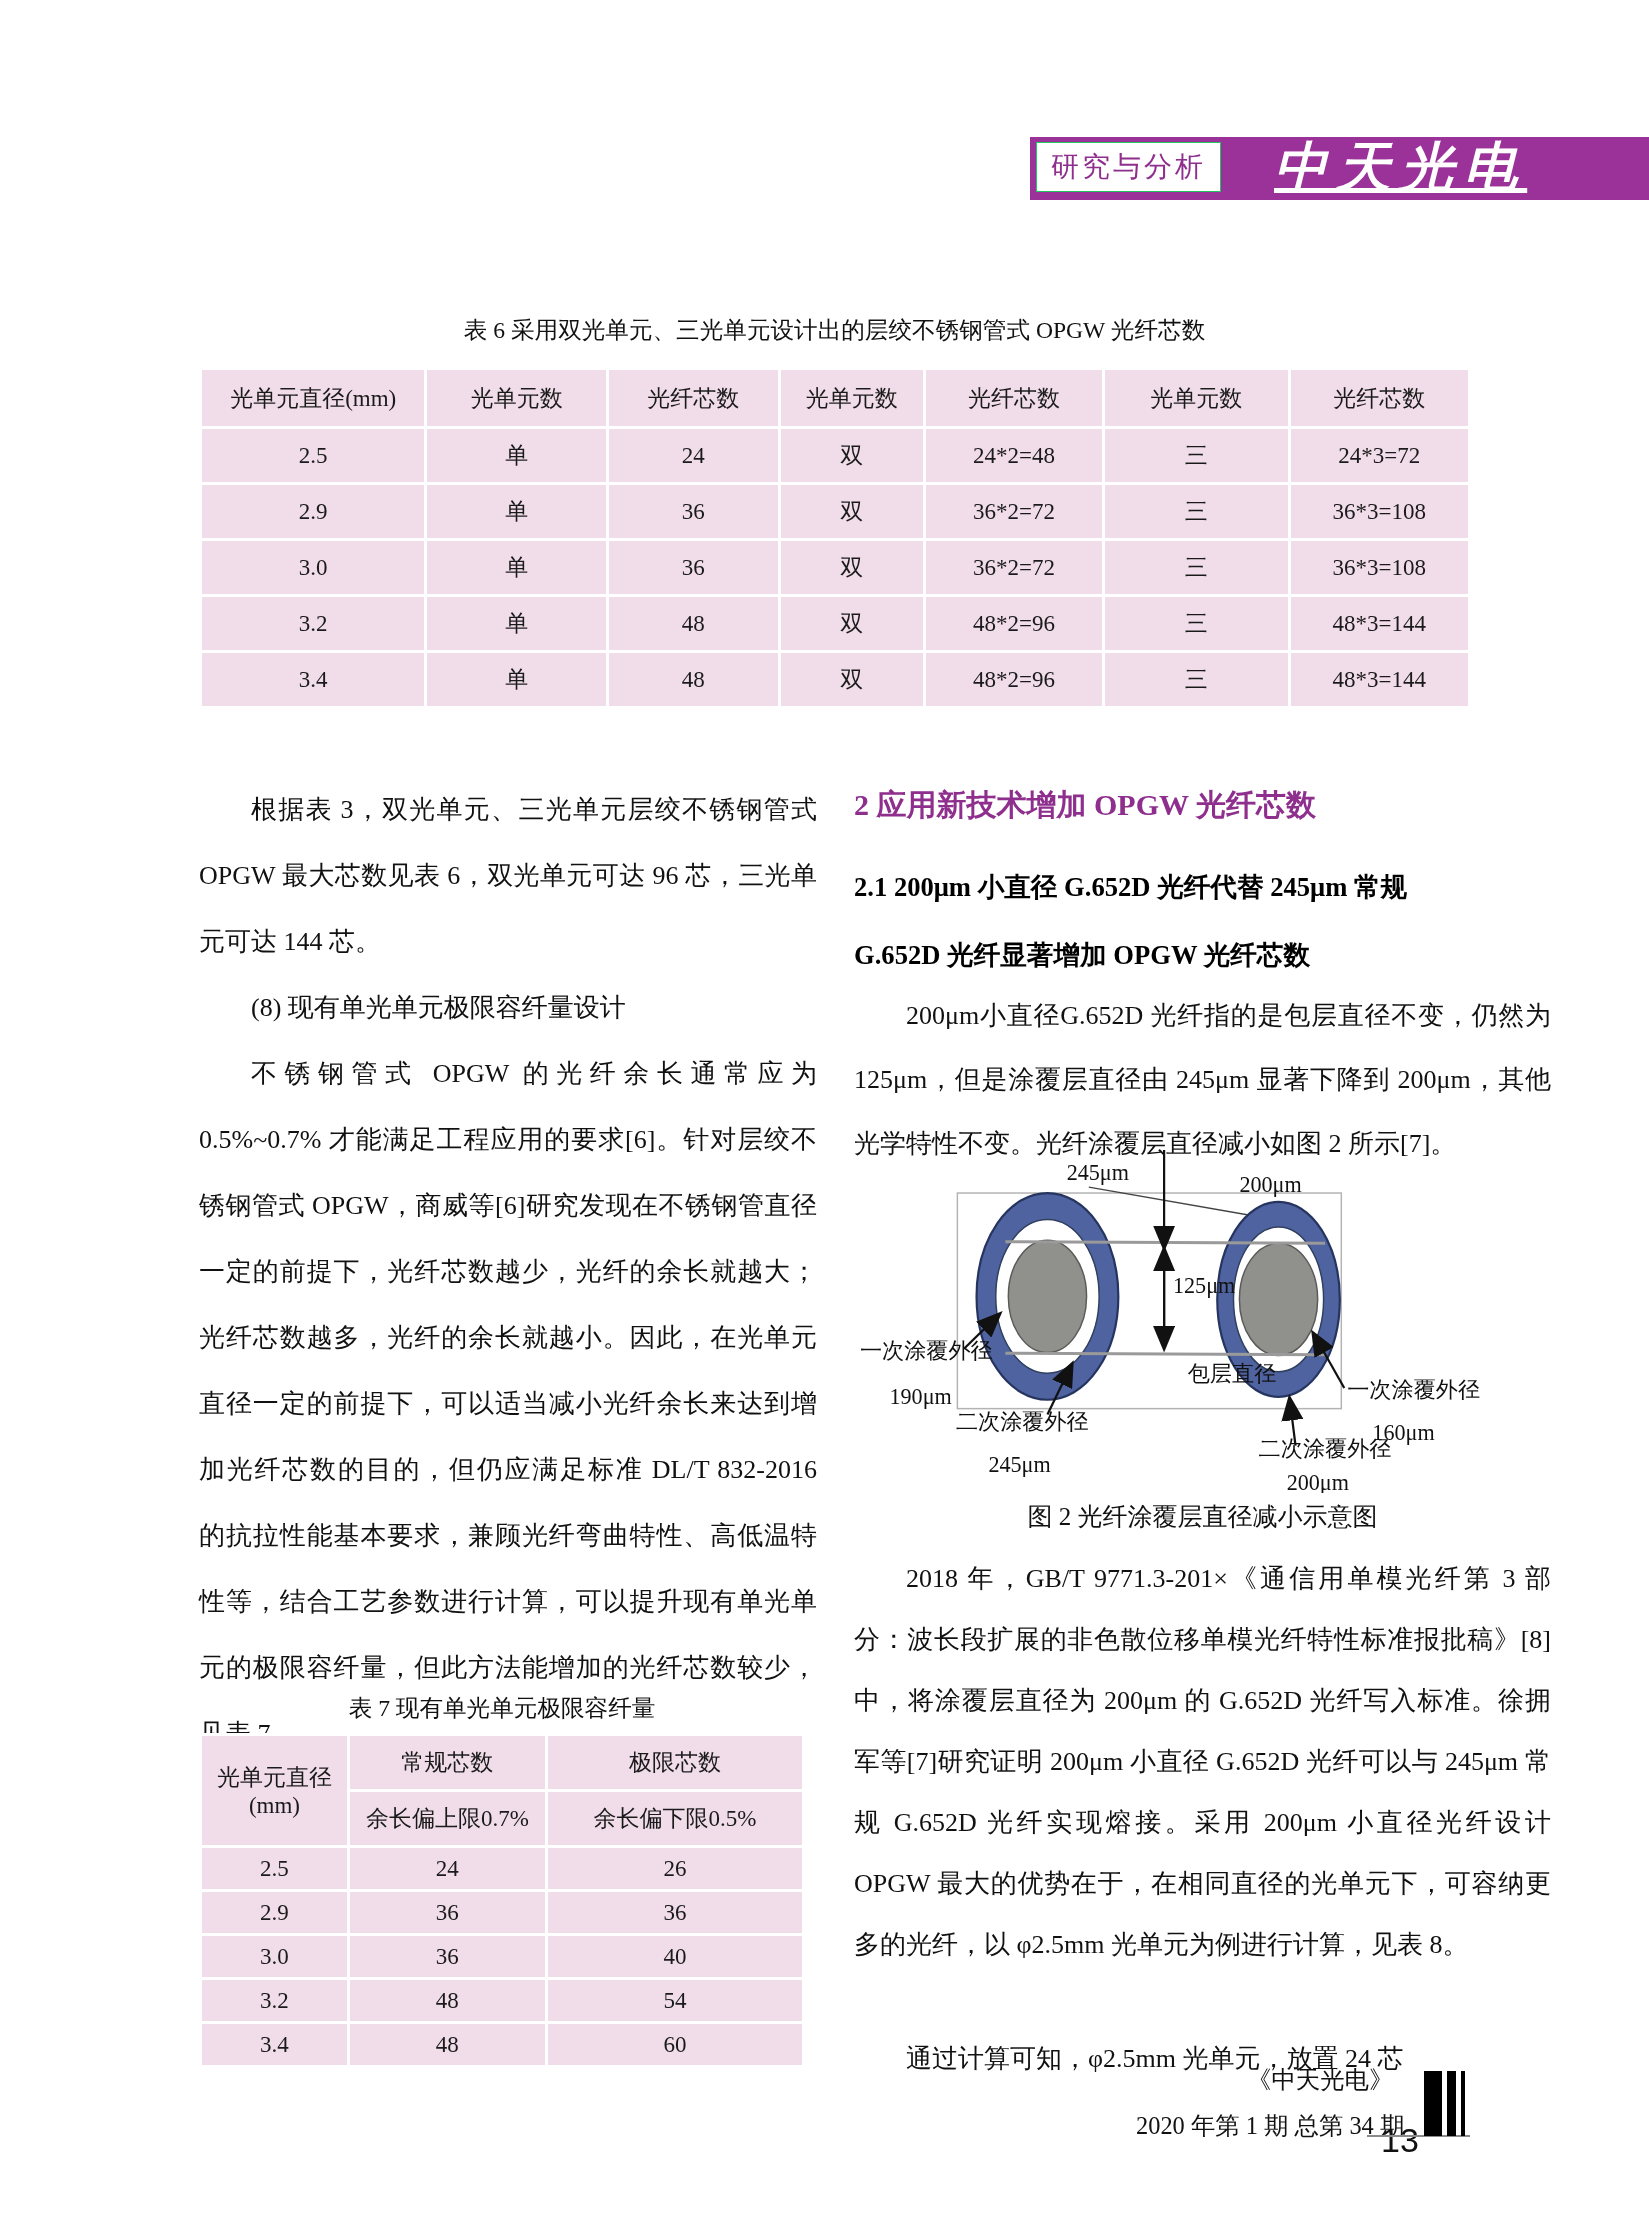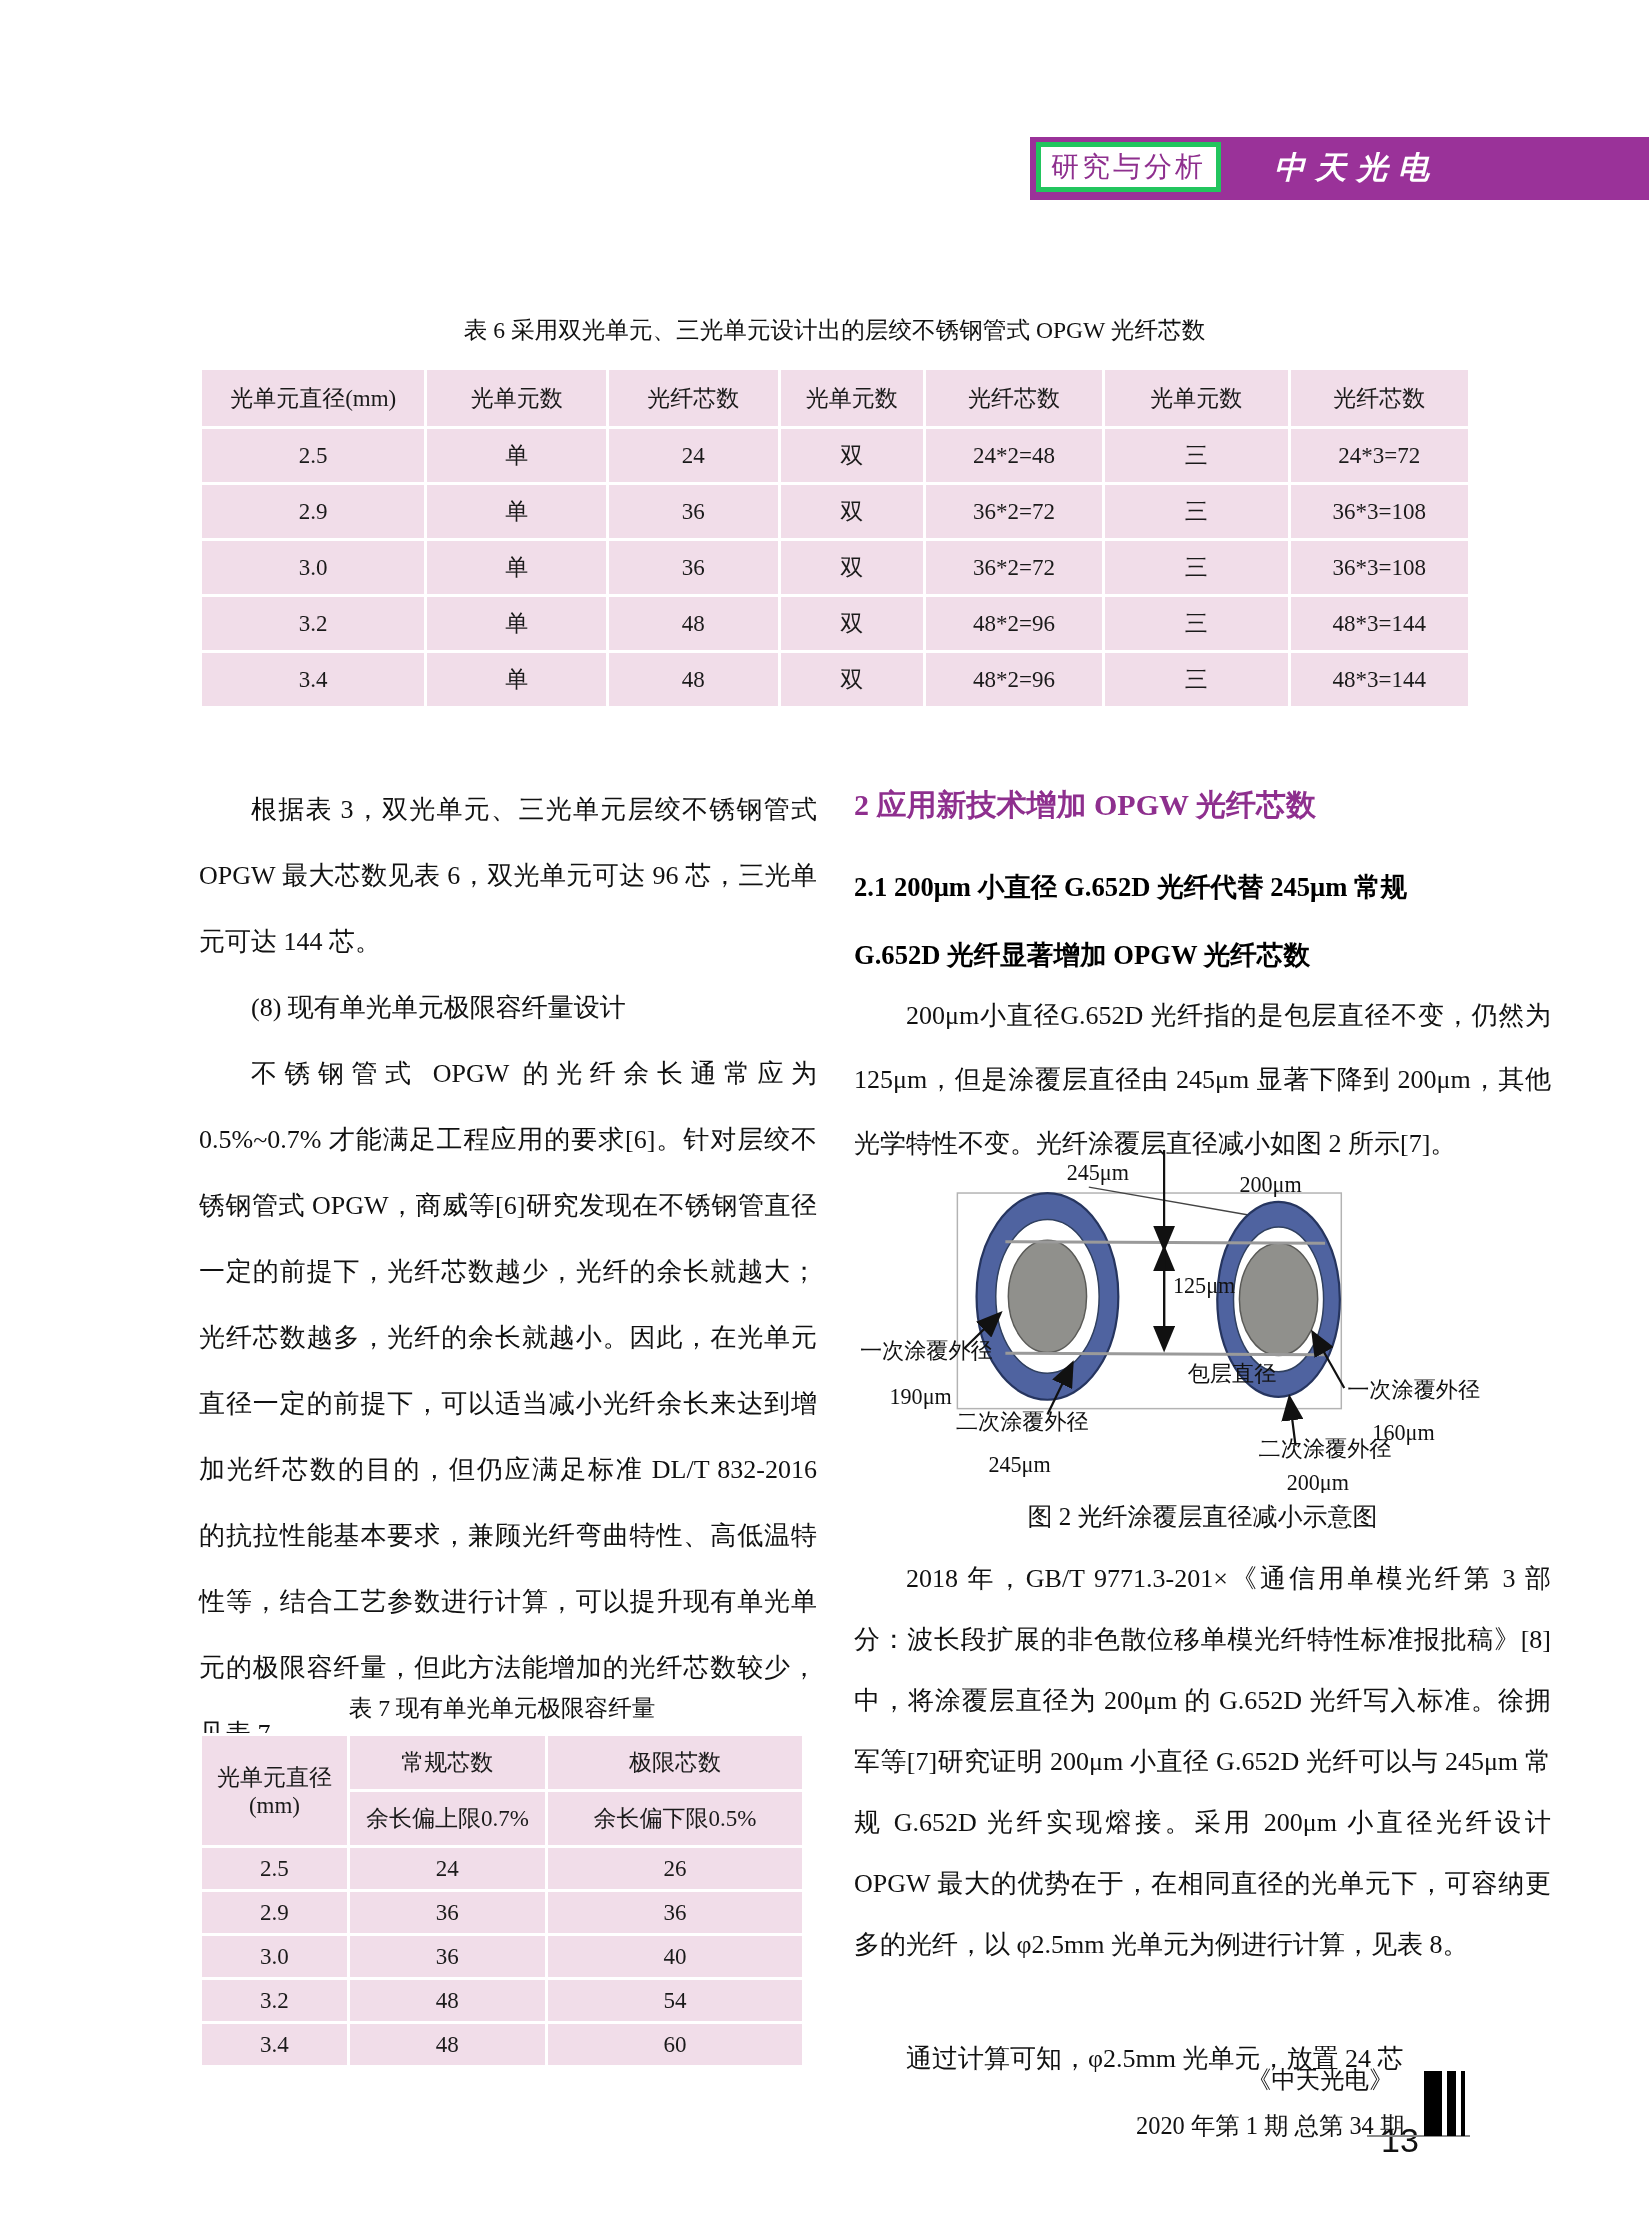--- a/index.html
+++ b/index.html
@@ -4,26 +4,26 @@
 <style>
   html,body{margin:0;padding:0;background:#e8e8e8;}
   .page{
     position:relative;width:1649px;height:2239px;background:#ffffff;
     font-family:"Liberation Serif","DejaVu Serif",serif;color:#111;overflow:hidden;
   }
   
   .band{position:absolute;left:1030px;top:137px;width:619px;height:63px;background:#9a3299;}
   .band-label{
     position:absolute;left:5.9px;top:5.2px;width:185px;height:50px;background:#ffffff;
-    border:5px solid #22c55e;box-sizing:border-box;display:flex;align-items:center;justify-content:center;
+    border:1px solid #22c55e;box-sizing:border-box;display:flex;align-items:center;justify-content:center;
     font-size:28px;color:#8e2f8e;letter-spacing:3px;font-family:"Liberation Sans","DejaVu Sans",sans-serif;
   }
   .band-logo{
     position:absolute;left:244px;top:5.9px;width:318px;height:51px;display:flex;align-items:center;
-    font-size:31px;font-weight:bold;color:#ffffff;letter-spacing:10.3px;font-style:italic;
+    font-size:53px;font-weight:bold;color:#ffffff;letter-spacing:10.3px;font-style:italic;text-decoration:underline;
   }
   
   .tbl-title{position:absolute;text-align:center;font-size:23.6px;color:#111;}
   table.datatable{border-collapse:separate;border-spacing:3px;background:#ffffff;table-layout:fixed;}
   table.datatable td,table.datatable th{
     background:#f1dde9;text-align:center;vertical-align:middle;
     font-size:23px;font-weight:normal;color:#1a1a1a;padding:0 4.4px;box-sizing:border-box;
   }
   #table6{position:absolute;left:199px;top:367px;width:1272px;}
   #table6 th{height:56px;}

